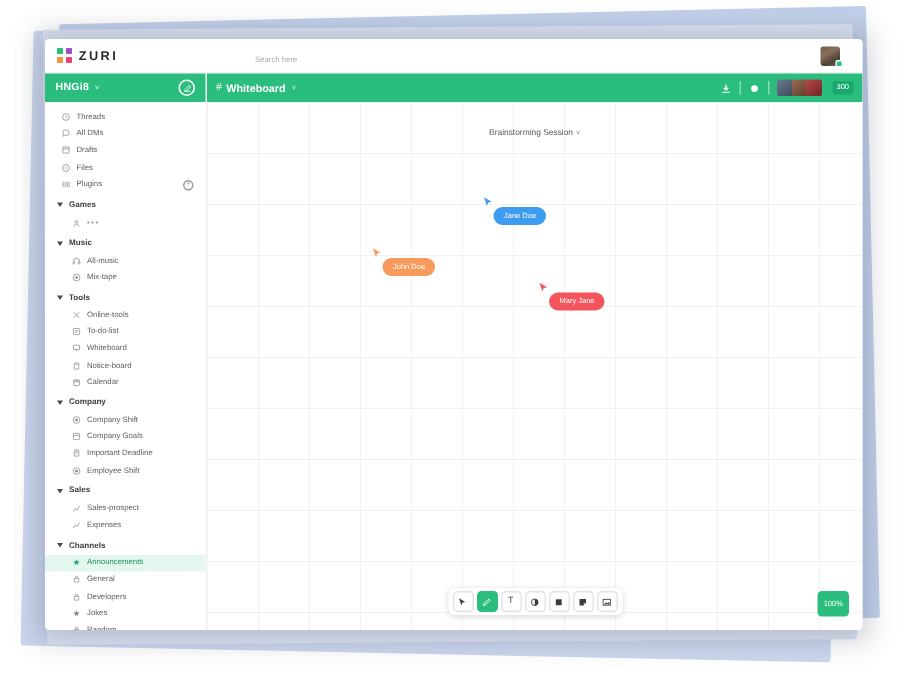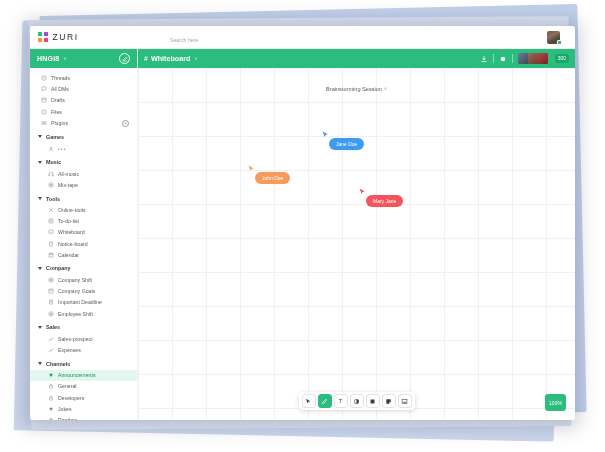--- a/index.html
+++ b/index.html
@@ -72,21 +72,21 @@
   }
   .logo-dots {
     display: grid;
     grid-template-columns: 4px 4px;
     grid-template-rows: 4px 4px;
     gap: 1.5px;
   }
   .logo-dots i { display: block; width: 4px; height: 4px; border-radius: .5px; }
   .brand-name {
     font-size: 8.5px;
-    font-weight: normal;
+    font-weight: bold;
     letter-spacing: 1.6px;
     color: #2b2b2b;
   }
   .search-wrap { flex: 1; padding-left: 32px; }
   .search-input {
     width: 180px;
     border: none;
     outline: none;
     font-size: 5.2px;
     color: #9a9a9a;

